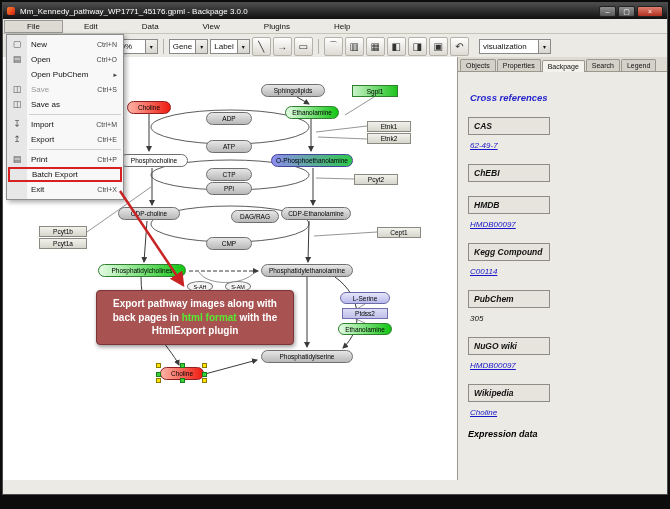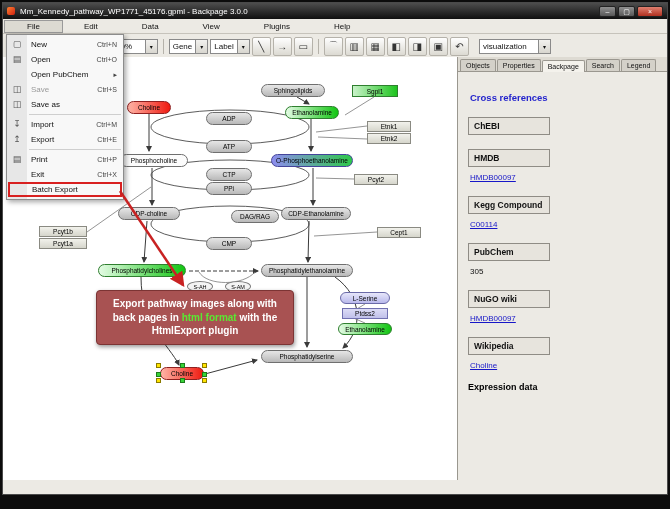--- a/index.html
+++ b/index.html
@@ -61,21 +61,21 @@
   .handle{position:absolute;width:5px;height:5px;box-sizing:border-box;z-index:5;}
   .hy{background:#ffe400;border:1px solid #8a7a00;}
   .hg{background:#37d437;border:1px solid #1d7a1d;}
   
   .sidebar{width:210px;background:#eceae4;border-left:1px solid #9a978f;display:flex;
            flex-direction:column;box-sizing:border-box;}
   .tabs{display:flex;background:#dedbd3;border-bottom:1px solid #9a978f;padding:2px 0 0 2px;gap:1px;}
   .tab{font-size:7px;padding:2px 5px;background:#d4d1c9;border:1px solid #9a978f;border-bottom:none;
        border-radius:2px 2px 0 0;color:#111;}
   .tab.active{background:#f4f2ec;position:relative;top:1px;}
-  .sidebody{flex:1;padding:4px 10px;overflow:hidden;}
+  .sidebody{flex:1;padding:4px 10px;overflow:hidden;font-style:italic;}
   .xref-title{color:#2424cc;font-weight:bold;font-size:9.5px;margin:16px 0 12px 2px;}
   .xsec{margin-bottom:12px;}
   .xhead{display:inline-block;min-width:82px;background:#e7e4dd;border:1px solid #8f8c85;
          font-size:8.5px;font-weight:bold;padding:3px 5px;box-sizing:border-box;color:#111;}
   .xlink{color:#1616c8;text-decoration:underline;font-size:8px;margin:6px 0 0 2px;}
   .xval{color:#111;font-size:8px;margin:6px 0 0 2px;}
   .expr{font-weight:bold;font-size:9px;margin-top:4px;color:#000;}
   
   .statusbar{position:absolute;left:0;right:0;bottom:0;height:14px;background:#e9e6e0;
              border-top:1px solid #a5a29a;font-size:7.5px;line-height:13px;padding-left:5px;
@@ -238,21 +238,21 @@
       <div class="tabs">
           <span class="tab">Objects</span>
           <span class="tab">Properties</span>
           <span class="tab active">Backpage</span>
           <span class="tab">Search</span>
           <span class="tab">Legend</span>
         </div>
       <div class="sidebody">
         <div class="xref-title">Cross references</div>
         <div id="xref-sections">
-            <div class="xsec"></div>
+            <div class="xsec"><div class="xhead">CAS</div><div class="xlink">62-49-7</div></div>
             <div class="xsec"><div class="xhead">ChEBI</div></div>
             <div class="xsec"><div class="xhead">HMDB</div><div class="xlink">HMDB00097</div></div>
             <div class="xsec"><div class="xhead">Kegg Compound</div><div class="xlink">C00114</div></div>
             <div class="xsec"><div class="xhead">PubChem</div><div class="xval">305</div></div>
             <div class="xsec"><div class="xhead">NuGO wiki</div><div class="xlink">HMDB00097</div></div>
             <div class="xsec"><div class="xhead">Wikipedia</div><div class="xlink">Choline</div></div>
           </div>
         <div class="expr">Expression data</div>
       </div>
     </div>
@@ -294,27 +294,27 @@
         <span class="ficon">↥</span>
         <span class="flabel">Export</span>
         <span class="fsc">Ctrl+E</span>
       </div>
       <div class="msep"></div>
       <div class="fitem">
         <span class="ficon">▤</span>
         <span class="flabel">Print</span>
         <span class="fsc">Ctrl+P</span>
       </div>
-      <div class="fitem">
-        <span class="flabel">Exit</span>
-        <span class="fsc">Ctrl+X</span>
-      </div>
       <div class="fitem hl">
         <span class="flabel">Batch Export</span>
         <span class="fsc"></span>
+      </div>
+      <div class="fitem">
+        <span class="flabel">Exit</span>
+        <span class="fsc">Ctrl+X</span>
       </div>
     </div>
 </div>
 
 <svg class="anno">
   <defs>
     <marker id="rah" markerWidth="7" markerHeight="7" refX="5" refY="3" orient="auto">
       <path d="M0,0 L6,3 L0,6 z" fill="#c82222"></path>
     </marker>
   </defs>

